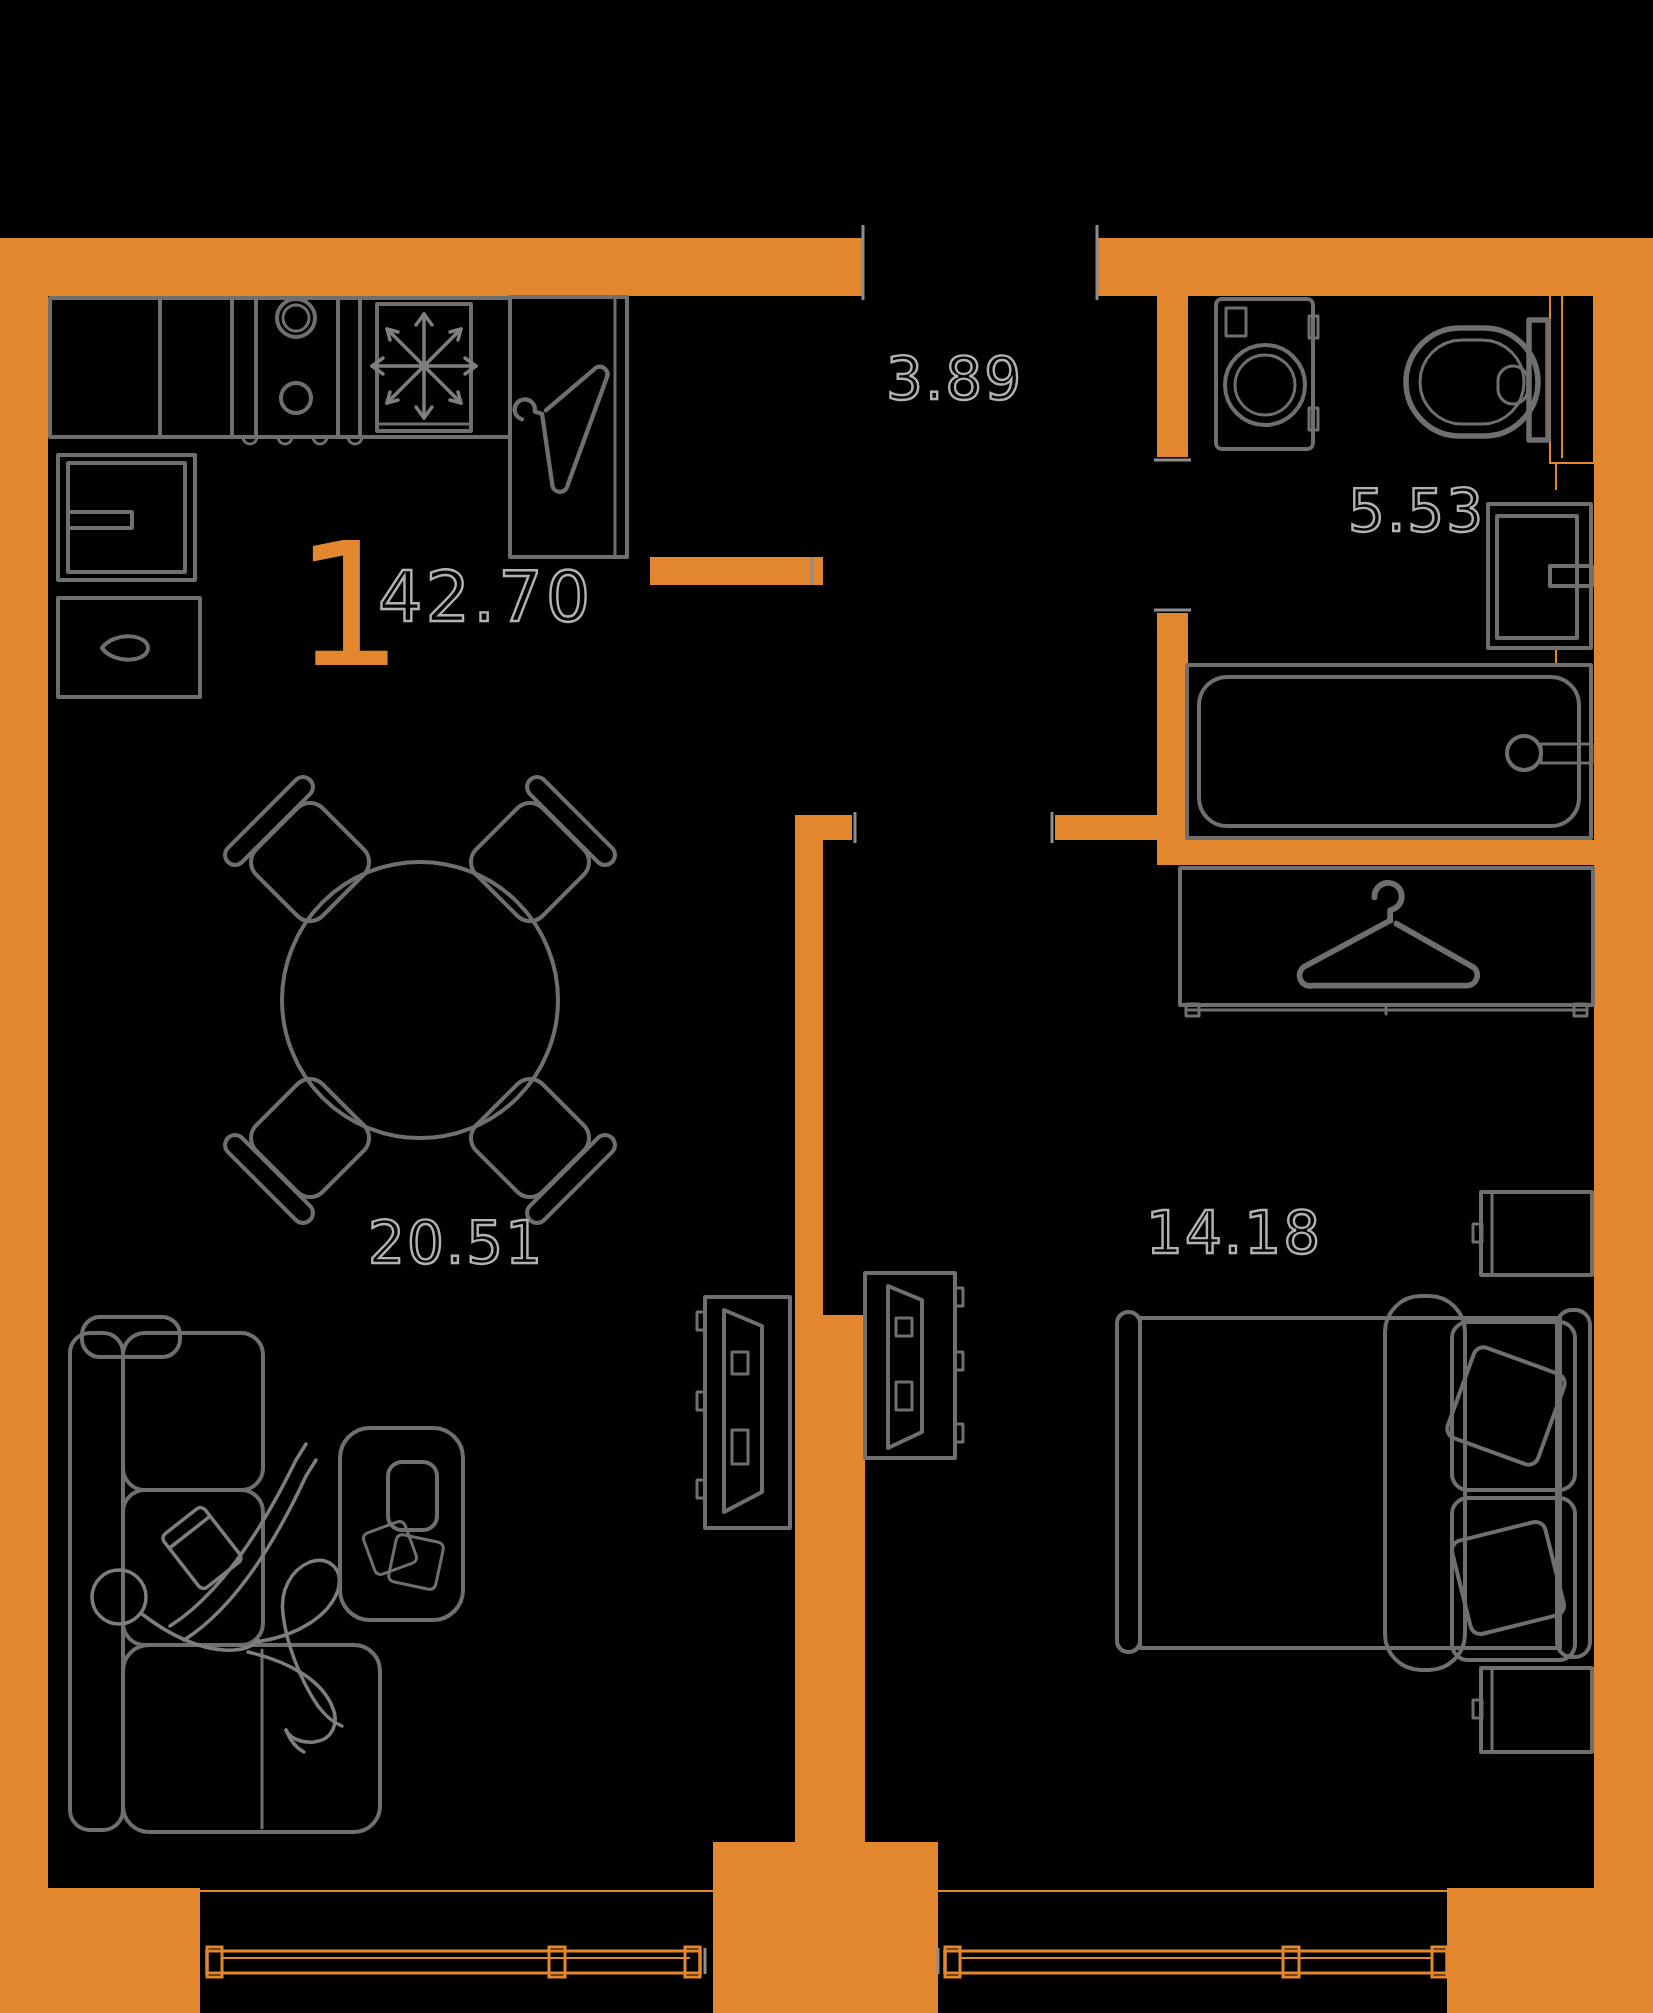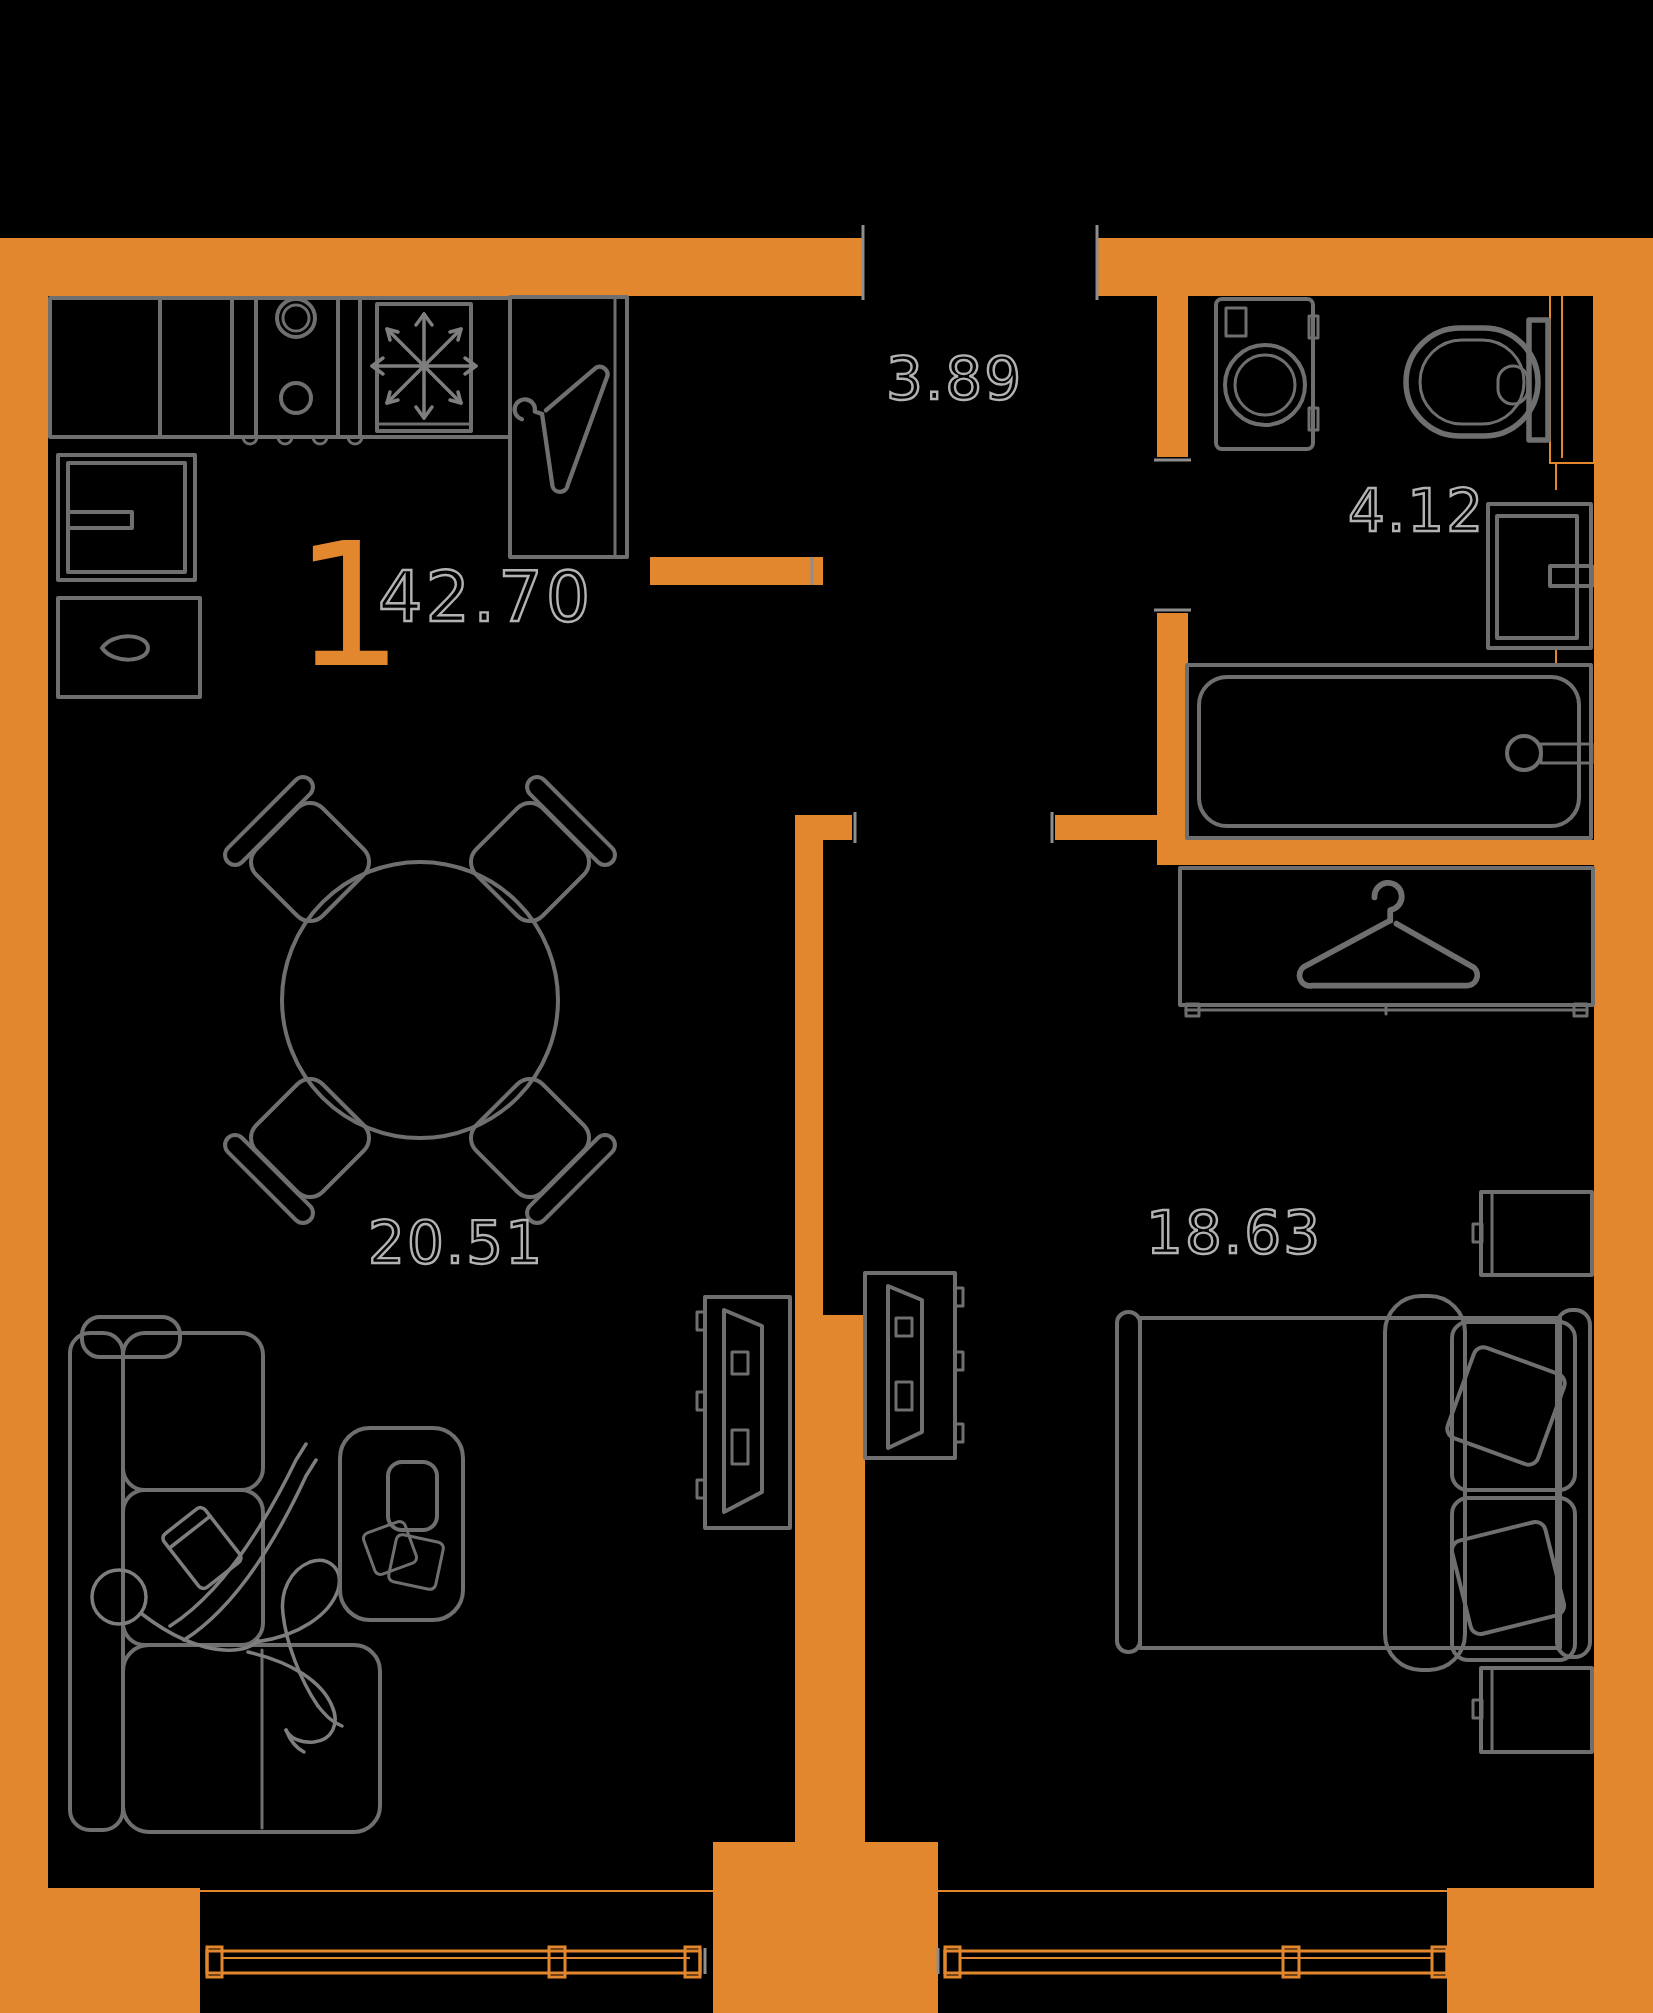--- a/index.html
+++ b/index.html
@@ -306,16 +306,16 @@
       <rect class="ln3" x="697" y="1312" width="8" height="18"></rect>
       <rect class="ln3" x="697" y="1392" width="8" height="18"></rect>
       <rect class="ln3" x="697" y="1480" width="8" height="18"></rect>
     </g>
   </g>
 </svg>
 
   <span class="rooms-count" style="left:294px;top:520px;">1</span>
   <span class="lbl total" style="left:378px;top:562px;">42.70</span>
   <span class="lbl area" style="left:886px;top:350px;">3.89</span>
-  <span class="lbl area" style="left:1348px;top:482px;">4.12</span>
+  <span class="lbl area" style="left:1348px;top:482px;">5.53</span>
   <span class="lbl area" style="left:360px;top:1214px;margin-left:8px;">20.51</span>
-  <span class="lbl area" style="left:1146px;top:1204px;">18.63</span>
+  <span class="lbl area" style="left:1146px;top:1204px;">14.18</span>
 </div>
 
 </body></html>

